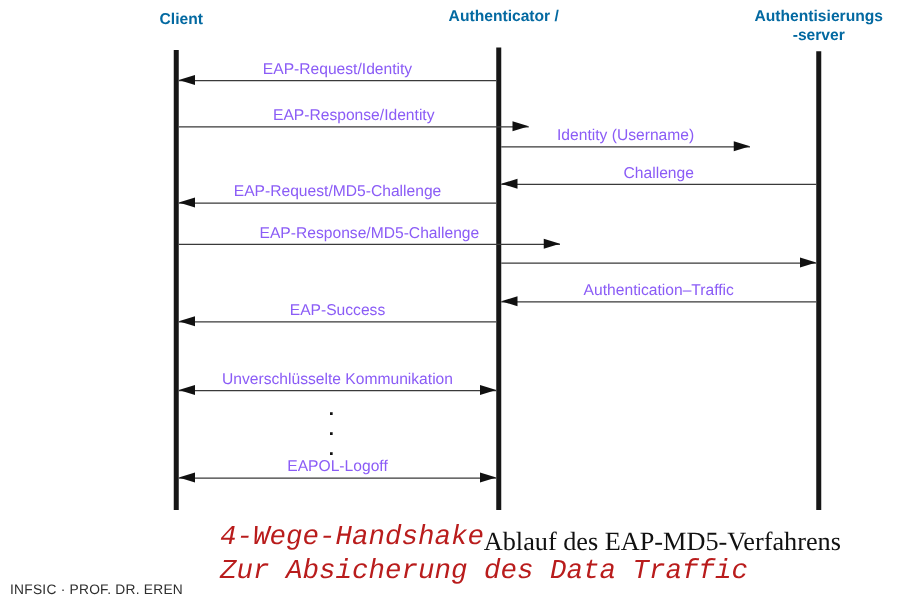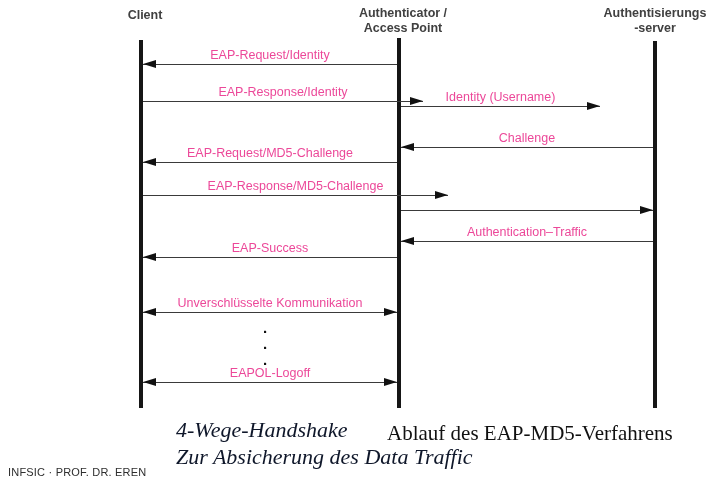--- a/index.html
+++ b/index.html
@@ -10,39 +10,39 @@
     font-family:"Liberation Sans", sans-serif;
     color:#1a1a1a;
     overflow:hidden;
   }
   .actor{
     position:absolute;
     text-align:center;
     font-weight:bold;
     font-size:12.5px;
     line-height:15px;
-    color:#404040;
+    color:#0369a1;
   }
   .lifeline{
     position:absolute;
     width:4px;
     background:#161616;
   }
   .msg{
     position:absolute;
     height:18px;
   }
   .msg .label{
     position:absolute;
     top:0;left:0;right:0;
     text-align:center;
     font-size:12.5px;
     line-height:14px;
     white-space:nowrap;
-    color:#ec4899;
+    color:#8b5cf6;
   }
   .msg .line{
     position:absolute;
     top:16px;left:0;right:0;
     height:1px;
     background:#3a3a3a;
   }
   .msg .head{
     position:absolute;
     width:0;height:0;
@@ -62,46 +62,45 @@
   .dots span{display:block;height:16px;line-height:12px;}
   .caption-black{
     position:absolute;
     font-family:"Liberation Serif", serif;
     font-size:21px;
     color:#111;
     white-space:nowrap;
   }
   .annotation-green{
     position:absolute;
-    font-family:Liberation Serif, serif;
+    font-family:Liberation Mono, monospace;
     font-style:italic;
     font-size:22px;
     line-height:26px;
-    color:#0f172a;
+    color:#b91c1c;
     white-space:nowrap;
   }
   .footer-text{
     position:absolute;
     font-size:11px;
     letter-spacing:0.2px;
     color:#2e2e2e;
     white-space:nowrap;
   }
 </style>
 </head>
 <body>
 
 <div class="stage">
 
   <div class="actor" style="left:95px;top:8px;width:100px;">
     <div>Client</div>
   </div>
   <div class="actor" style="left:333px;top:6px;width:140px;">
     <div>Authenticator /</div>
-    <div>Access Point</div>
   </div>
   <div class="actor" style="left:585px;top:6px;width:140px;">
     <div>Authentisierungs</div>
     <div>-server</div>
   </div>
 
   <div class="lifeline" style="left:139px;top:40px;height:368px;"></div>
   <div class="lifeline" style="left:397px;top:38px;height:370px;"></div>
   <div class="lifeline" style="left:653px;top:41px;height:367px;"></div>
 
@@ -110,21 +109,21 @@
     <div class="line"></div>
     <div class="head hl"></div>
   </div>
 
   <div class="msg" style="left:143px;width:280px;top:85px;">
     <div class="label">EAP-Response/Identity</div>
     <div class="line"></div>
     <div class="head hr"></div>
   </div>
 
-  <div class="msg" style="left:401px;width:199px;top:90px;">
+  <div class="msg" style="left:401px;width:199px;top:101px;">
     <div class="label">Identity (Username)</div>
     <div class="line"></div>
     <div class="head hr"></div>
   </div>
 
   <div class="msg" style="left:401px;width:252px;top:131px;">
     <div class="label">Challenge</div>
     <div class="line"></div>
     <div class="head hl"></div>
   </div>

